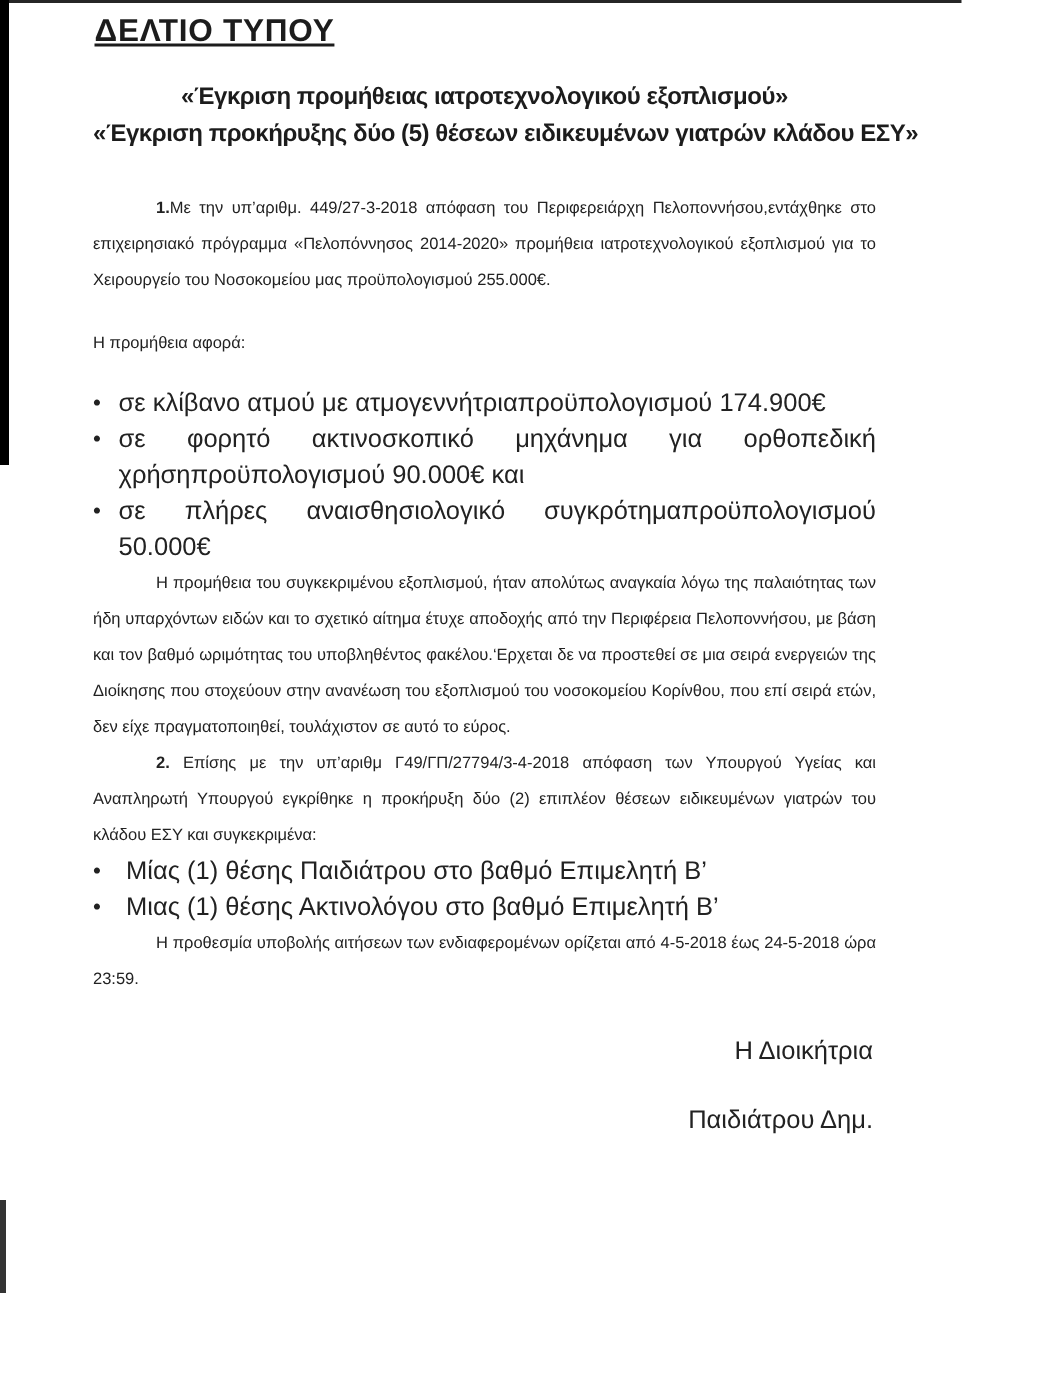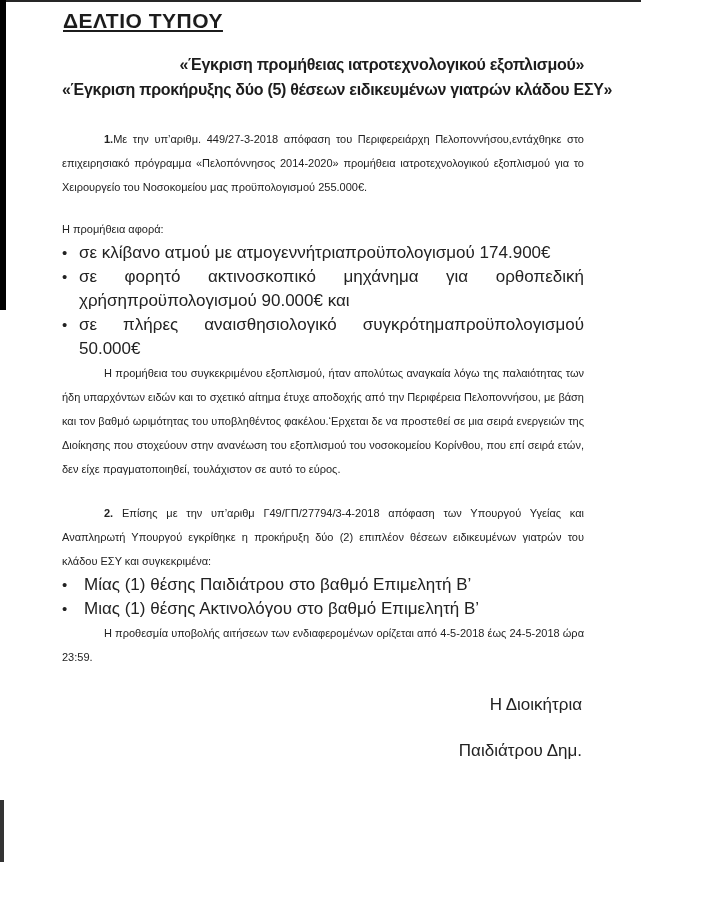--- a/index.html
+++ b/index.html
@@ -34,39 +34,39 @@
     font-size: 16px;
     font-weight: bold;
     line-height: 23px;
     color: #1c1c1c;
   }
   .hdr { margin-bottom: 21px; }
 
   .subject { margin-bottom: 25px; }
   .subject p {
     margin: 0;
-    text-align: right;
+    text-align: center;
     font-size: 16px;
     font-weight: bold;
     line-height: 25px;
     letter-spacing: -0.3px;
     color: #1c1c1c;
     white-space: nowrap;
   }
 
   .para {
     margin: 0;
     font-size: 11px;
     line-height: 24px;
     text-align: justify;
   }
   .indent { text-indent: 42px; }
 
   .p1 { margin-bottom: 18px; }
-  .list-intro { margin-bottom: 0; }
+  .list-intro { margin-bottom: 16px; }
 
   ul.bullets {
     list-style: none;
     margin: 0;
     padding: 0;
   }
   ul.bullets li {
     display: flex;
     font-size: 17px;
     line-height: 24px;
@@ -76,21 +76,21 @@
     font-size: 15px;
   }
   ul.bullets .li-text { text-align: justify; flex: 1 1 auto; }
 
   .bullets-l1 { margin-left: 6px; margin-bottom: 15px; }
   .bullets-l1 .marker { width: 17px; }
 
   .bullets-l2 { margin-left: 68px; margin-bottom: 14px; }
   .bullets-l2 .marker { width: 22px; }
 
-  .p2 { margin-bottom: 20px; }
+  .p2 { margin-bottom: 0; }
   .p3 { margin-bottom: 0; }
   .p4 { margin-bottom: 26px; }
 
   .signature {
     margin-left: 320px;
     width: 200px;
     text-align: right;
   }
   .signature p {
     margin: 0;

